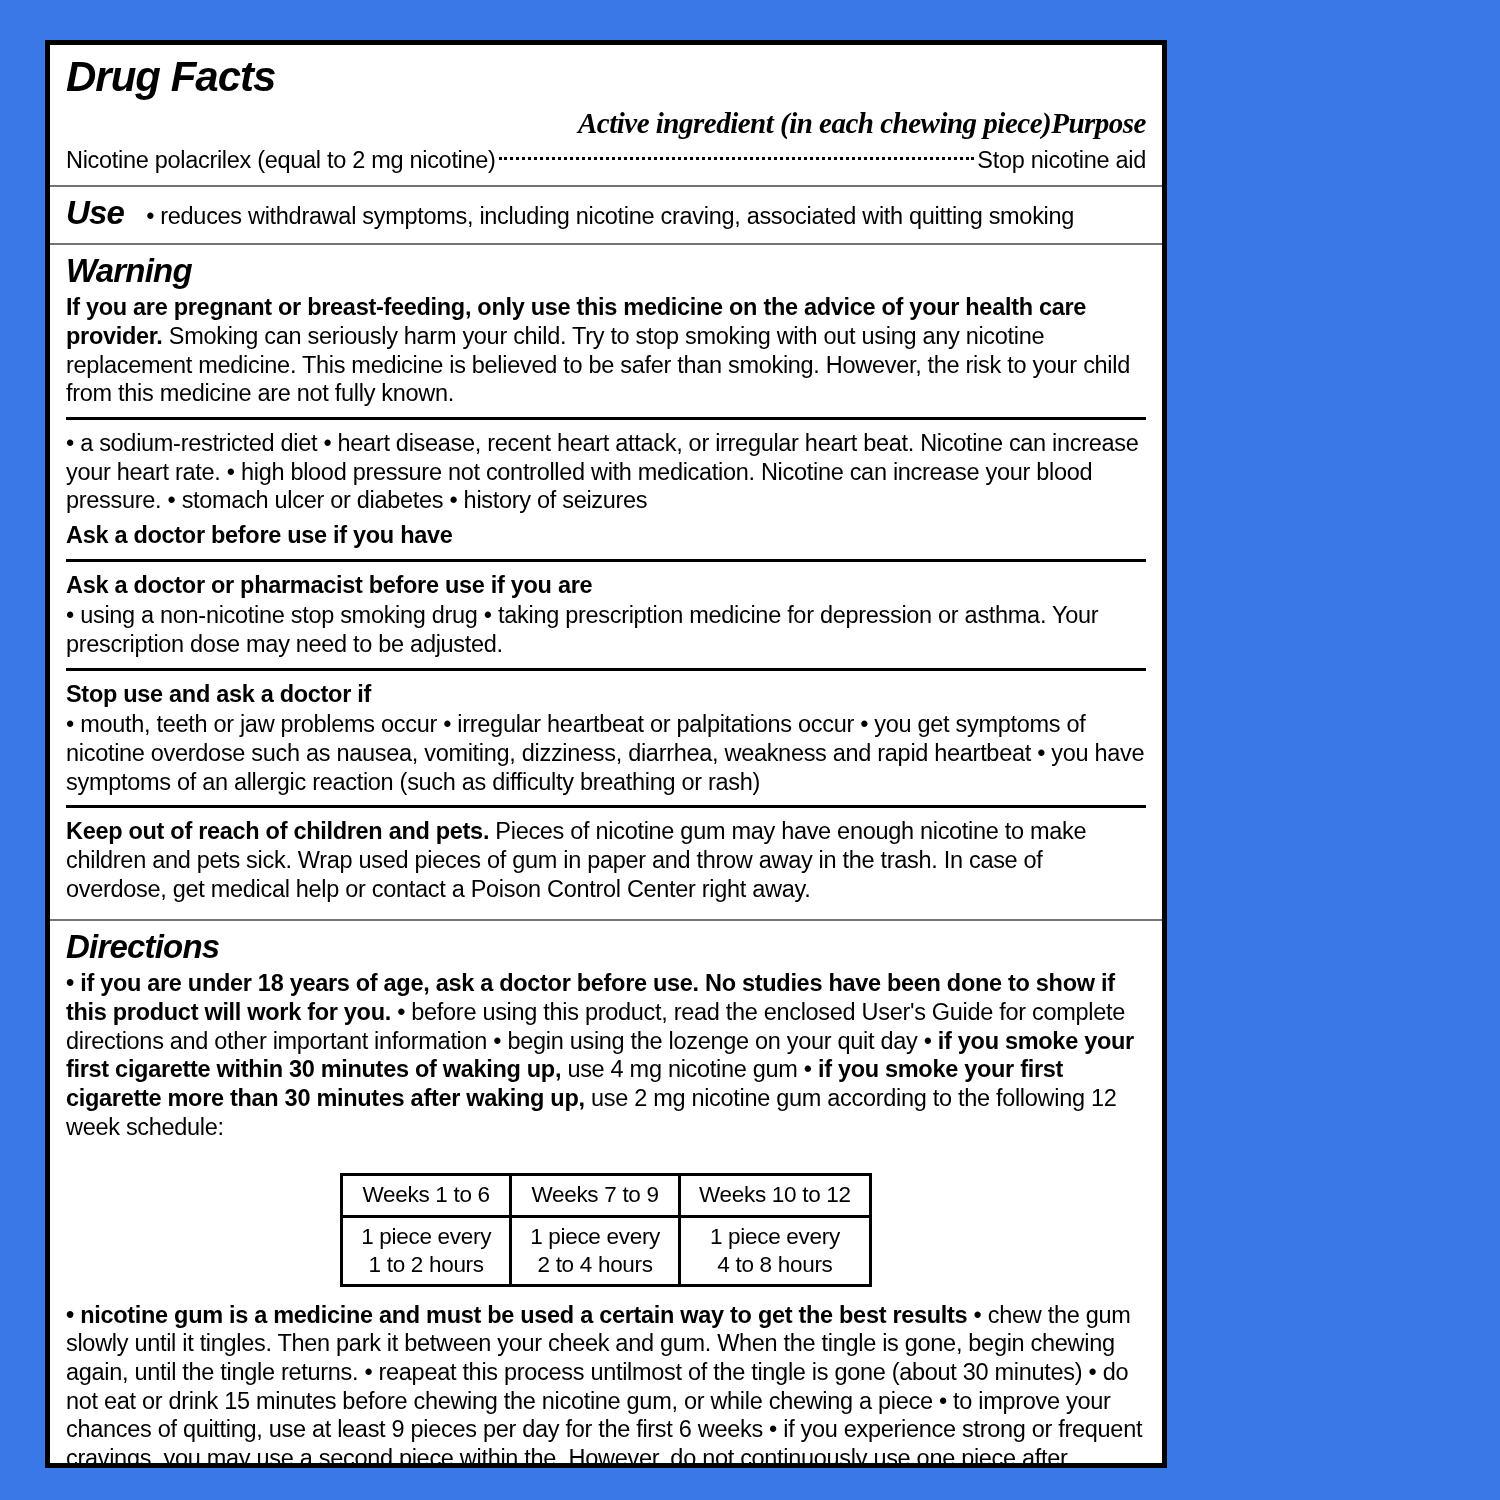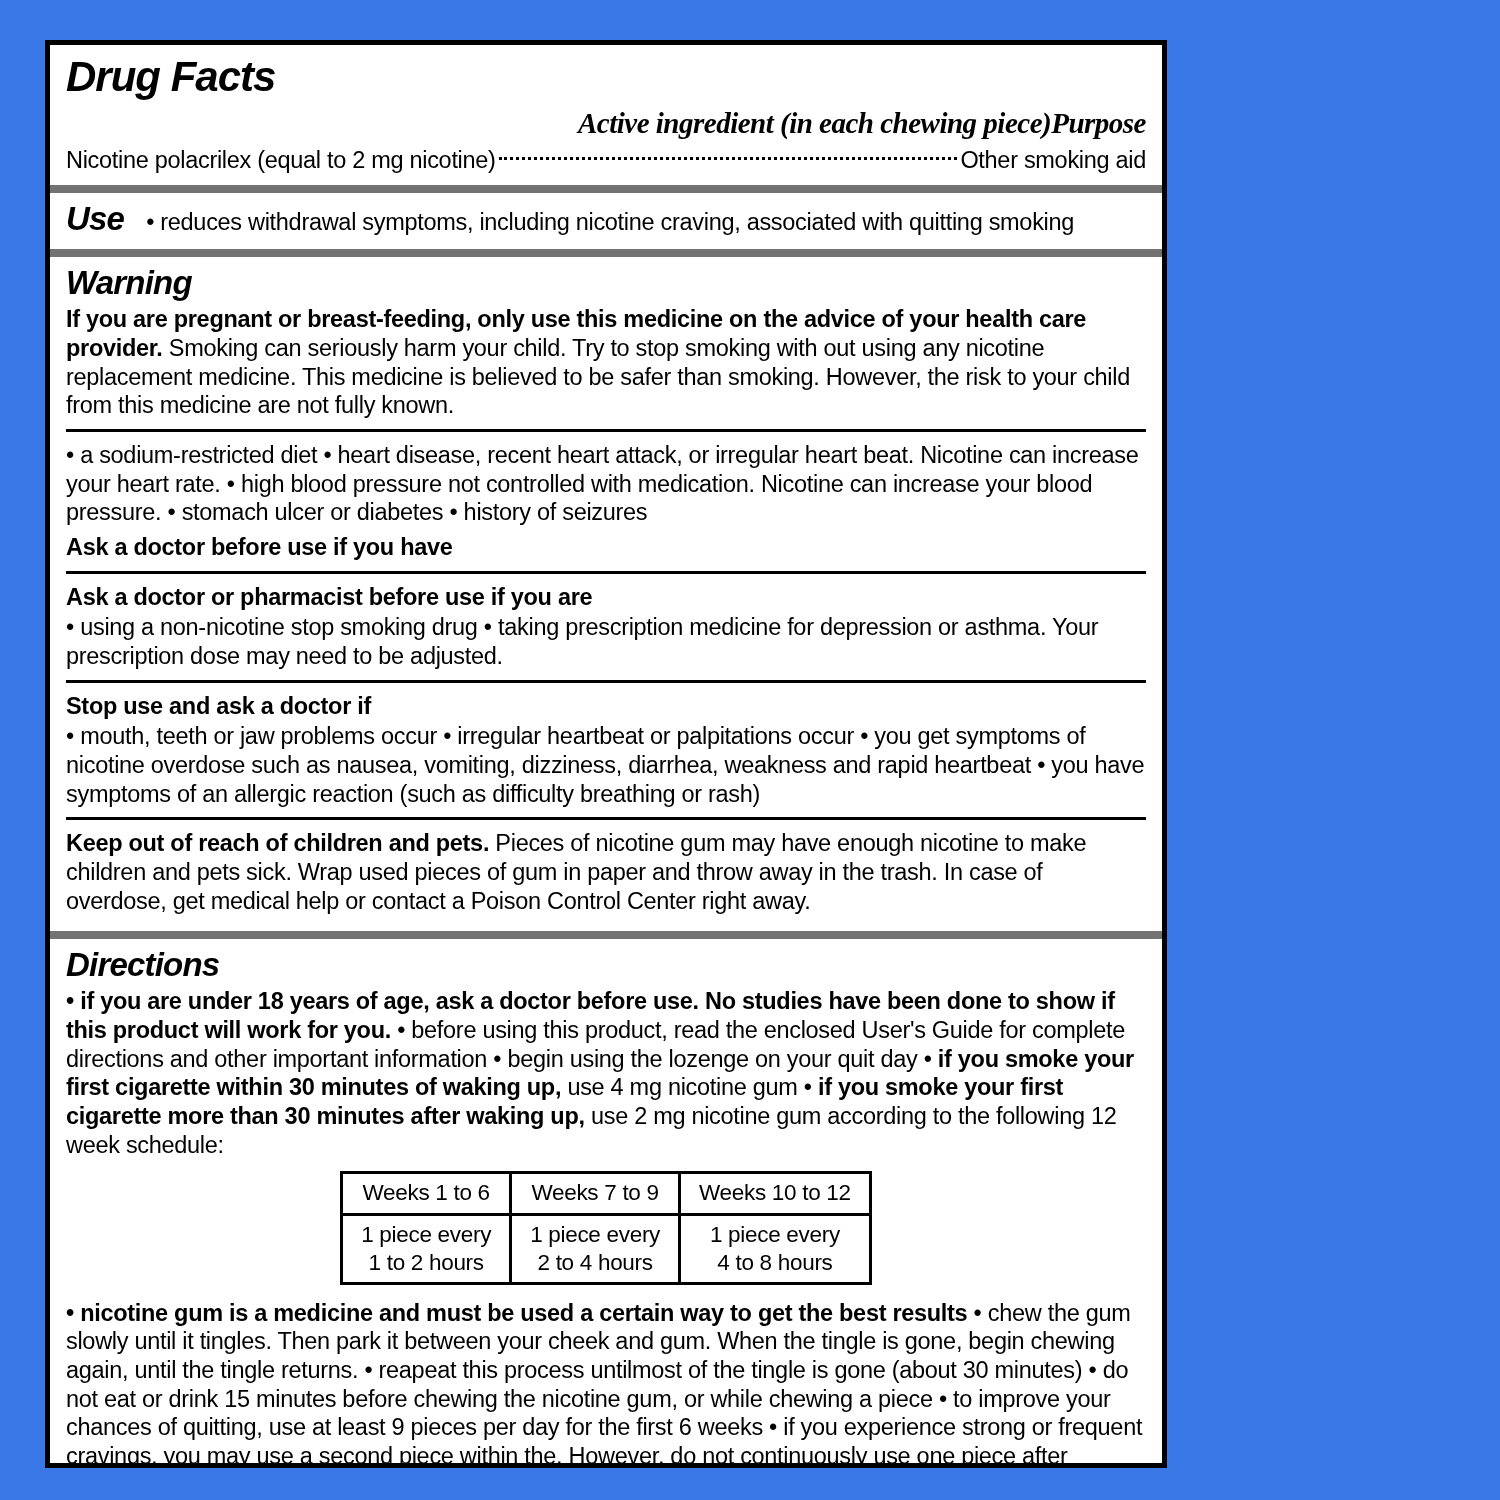--- a/index.html
+++ b/index.html
@@ -10,42 +10,42 @@
     color:#000;
     -webkit-font-smoothing:antialiased;
   }
   .page{position:relative;width:1500px;height:1500px;background:#3B78E7;}
   .panel{
     position:absolute;left:45px;top:40px;width:1122px;height:1428px;
     background:#fff;border:5px solid #000;box-sizing:border-box;
     overflow:hidden;
   }
   .pad{padding:0 16px;}
-  .section{border-top:8px solid #737373;}
+  .section{border-top:2px solid #737373;}
   .section.first{border-top:none;}
   .body-text{font-size:23.5px;line-height:1.22;letter-spacing:-0.3px;}
   .drug-facts{
     font-size:42px;font-weight:bold;font-style:italic;
     letter-spacing:-1px;line-height:1.05;padding-top:10px;
   }
   .active-row{display:flex;justify-content:flex-end;align-items:baseline;margin-top:8px;font-family:Liberation Serif, serif;}
   .h-italic-28{font-size:29px;font-weight:bold;font-style:italic;letter-spacing:-0.5px;}
   .leader-row{display:flex;align-items:center;margin:6px 0 10px 0;}
   .leader-row .txt{white-space:nowrap;}
   .leader{flex:1;border-bottom:3px dotted #000;margin:0 3px 4px 3px;min-width:30px;}
   .use-row{display:flex;align-items:baseline;gap:22px;padding:6px 16px 10px 16px;}
   .h-section{
     font-size:33px;font-weight:bold;font-style:italic;
     letter-spacing:-0.8px;line-height:1.1;margin:8px 0 4px 0;
   }
   .sub-bold{font-weight:bold;}
   .thin-rule{border-top:3px solid #000;margin:9px 0;}
   .para{margin:2px 0 6px 0;}
   .sched-table{
-    border-collapse:collapse;margin:12px auto 14px auto;text-align:center;
+    border-collapse:collapse;margin:32px auto 14px auto;text-align:center;
   }
   .sched-table th,.sched-table td{
     border:3px solid #000;font-weight:normal;
     font-size:22.5px;letter-spacing:-0.3px;padding:5px 18px;
     white-space:pre-line;line-height:1.25;
   }
   .bottom-pad{padding-bottom:10px;}
 </style>
 </head>
 <body>
@@ -56,21 +56,21 @@
     <div class="section first">
       <div class="pad">
         <div class="drug-facts">Drug Facts</div>
         <div class="active-row">
           <span class="h-italic-28">Active ingredient (in each chewing piece)</span>
           <span class="h-italic-28">Purpose</span>
         </div>
         <div class="leader-row body-text">
           <span class="txt">Nicotine polacrilex (equal to 2 mg nicotine)</span>
           <span class="leader"></span>
-          <span class="txt">Other smoking aid</span>
+          <span class="txt">Stop nicotine aid</span>
         </div>
       </div>
     </div>
 
     <div class="section">
       <div class="use-row">
         <span class="h-section" style="margin:2px 0;">Use</span>
         <span class="body-text">• reduces withdrawal symptoms, including nicotine craving, associated with quitting smoking</span>
       </div>
     </div>

